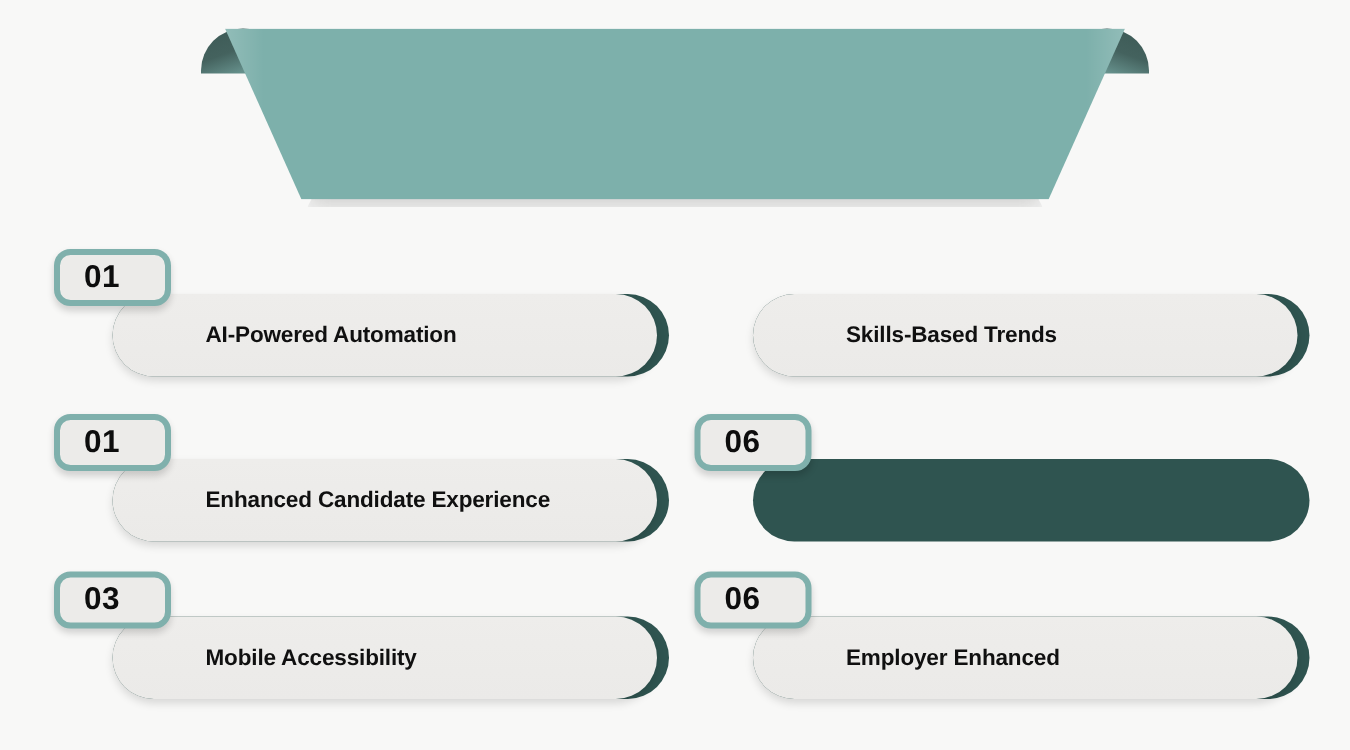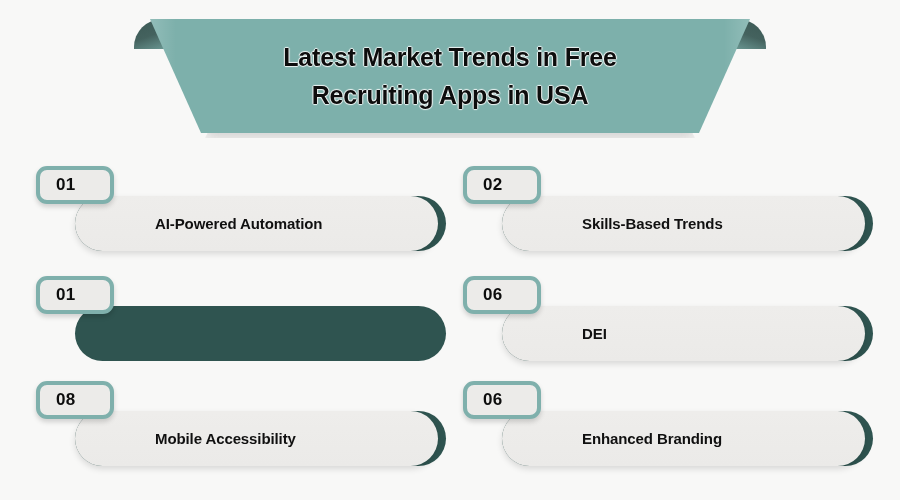--- a/index.html
+++ b/index.html
@@ -147,21 +147,21 @@
     width: 363px;
     height: 55px;
     background: linear-gradient(to bottom, #eeedeb 0%, #ebeae8 100%);
     border-radius: 28px;
     box-shadow: 0 3px 6px rgba(0,0,0,0.13);
     display: flex;
     align-items: center;
   }
 
   .card-label {
-    padding-left: 80px;
+    padding-left: 62px;
     padding-right: 18px;
     color: #101010;
     font-size: 15px;
     font-weight: bold;
     line-height: 19px;
     letter-spacing: -0.1px;
   }
 
   .badge {
     position: absolute;
@@ -174,92 +174,85 @@
     border-radius: 11px;
     box-shadow: 0 3px 5px rgba(0,0,0,0.16);
     display: flex;
     align-items: center;
     z-index: 3;
   }
 
   .badge-number {
     padding-left: 16px;
     color: #0d0d0d;
-    font-size: 17px;
+    font-size: 21px;
     font-weight: bold;
     letter-spacing: 0.3px;
   }
 </style>
 </head>
 <body>
 
 <div class="banner-wrap">
   <div class="banner-shadow"></div>
   <div class="fold fold-left"></div>
   <div class="fold fold-right"></div>
   <div class="banner"></div>
   <div class="banner-inner-edge"></div>
-  <div class="banner-title">
-    <span>Latest Market Trends in Free</span>
-    <span>Recruiting Apps in USA</span>
-  </div>
 </div>
 
 <div class="items">
 
   <div class="item col-left row-1">
     <div class="card-accent"></div>
     <div class="card">
       <span class="card-label">AI-Powered Automation</span>
     </div>
     <div class="badge">
       <span class="badge-number">01</span>
     </div>
   </div>
 
   <div class="item col-right row-1">
     <div class="card-accent"></div>
     <div class="card">
       <span class="card-label">Skills-Based Trends</span>
     </div>
-    <div class="badge">
-      <span class="badge-number">02</span>
-    </div>
   </div>
 
   <div class="item col-left row-2">
     <div class="card-accent"></div>
+    <div class="card">
+      <span class="card-label">Enhanced Candidate Experience</span>
+    </div>
     <div class="badge">
       <span class="badge-number">01</span>
     </div>
   </div>
 
   <div class="item col-right row-2">
     <div class="card-accent"></div>
-    <div class="card">
-      <span class="card-label">DEI</span>
-    </div>
     <div class="badge">
       <span class="badge-number">06</span>
     </div>
   </div>
 
   <div class="item col-left row-3">
     <div class="card-accent"></div>
     <div class="card">
       <span class="card-label">Mobile Accessibility</span>
     </div>
     <div class="badge">
-      <span class="badge-number">08</span>
+      <span class="badge-number">03</span>
     </div>
   </div>
 
   <div class="item col-right row-3">
     <div class="card-accent"></div>
     <div class="card">
-      <span class="card-label">Enhanced Branding</span>
+      <span class="card-label">Employer Enhanced</span>
     </div>
     <div class="badge">
       <span class="badge-number">06</span>
     </div>
   </div>
 
 </div>
 
 </body></html>

